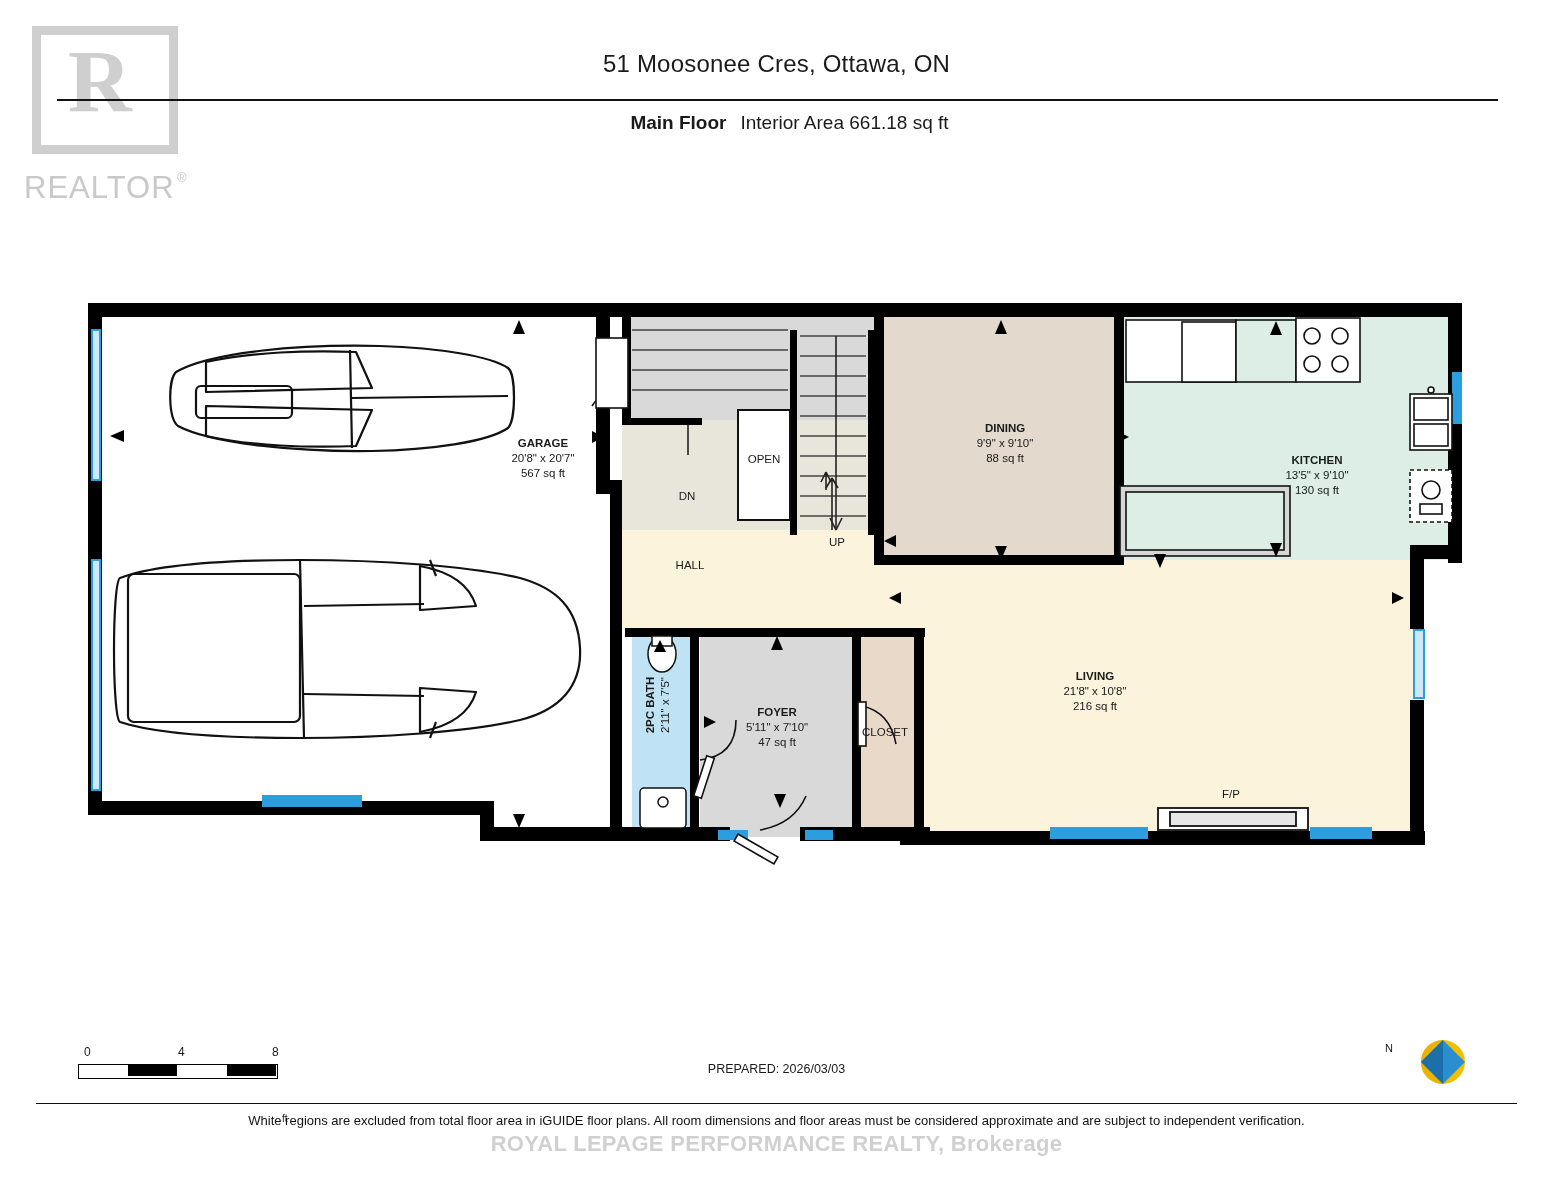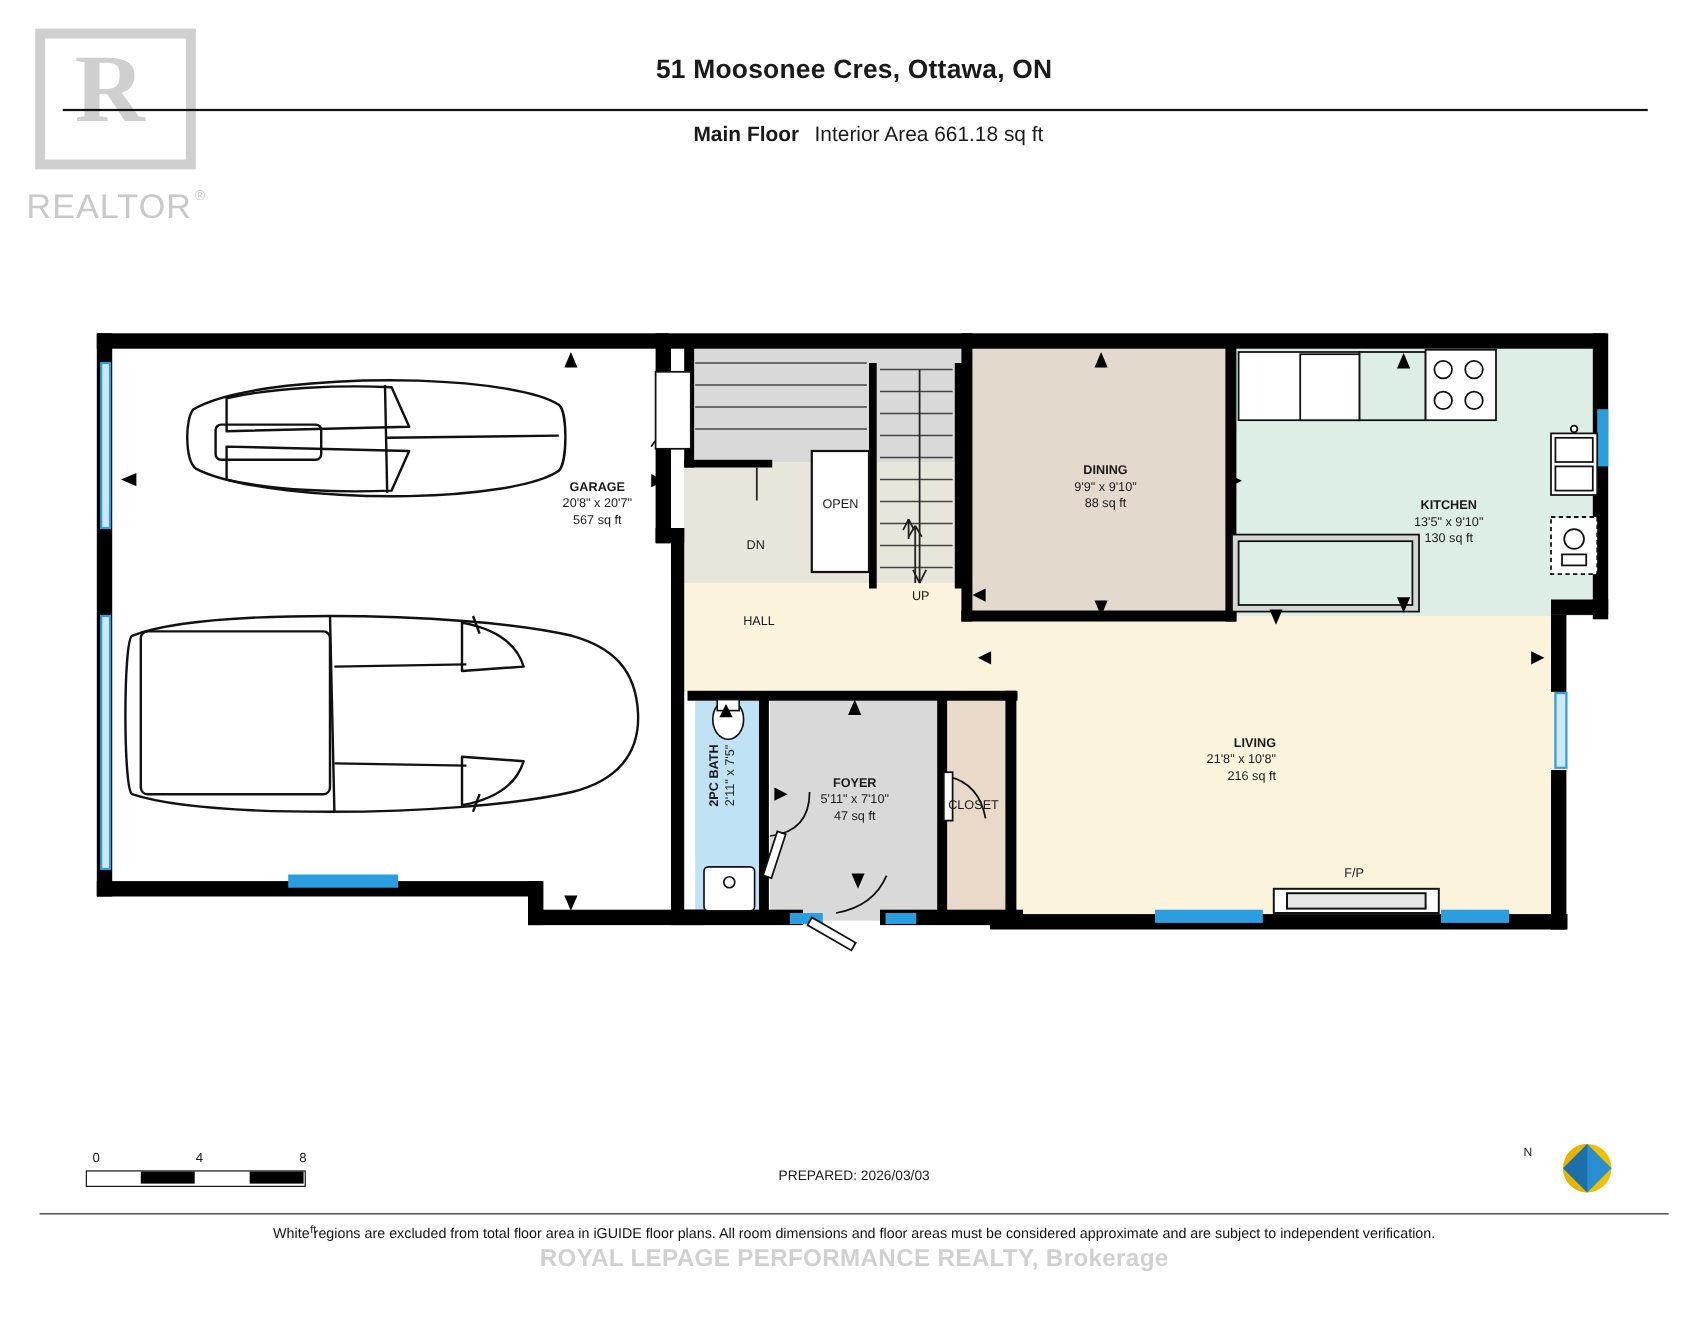--- a/index.html
+++ b/index.html
@@ -5,21 +5,21 @@
   html,body{margin:0;padding:0;background:#ffffff;}
   body{width:1553px;height:1200px;position:relative;font-family:"Liberation Sans",sans-serif;color:#1a1a1a;overflow:hidden;}
 
   
   .realtor-logo{position:absolute;left:10px;top:8px;width:190px;height:200px;}
   .realtor-logo .rbox{position:absolute;left:22px;top:18px;width:128px;height:110px;border:9px solid #cfcfcf;}
   .realtor-logo .rletter{position:absolute;left:58px;top:30px;font-family:"Liberation Serif",serif;font-size:88px;color:#cfcfcf;font-weight:bold;line-height:1;}
   .realtor-logo .rword{position:absolute;left:14px;top:162px;font-family:"Liberation Sans",sans-serif;font-size:31px;letter-spacing:1px;color:#c9c9c9;font-weight:400;}
   .realtor-logo .rreg{position:absolute;left:167px;top:162px;font-size:13px;color:#c9c9c9;}
 
-  .title{position:absolute;left:0;top:50px;width:1553px;text-align:center;font-size:24px;font-weight:bold;letter-spacing:.2px;}
+  .title{position:absolute;left:0;top:50px;width:1553px;text-align:center;font-size:24px;font-weight:normal;letter-spacing:.2px;}
   .title-rule{position:absolute;left:57px;top:99px;width:1441px;height:2px;background:#111;}
 
   .meta{position:absolute;left:13px;top:110px;width:1553px;text-align:center;font-size:19px;}
   .meta .row{display:block;line-height:26px;}
   .meta .lbl{font-weight:bold;margin-right:14px;}
 
   
   .plan{position:absolute;left:0;top:0;width:1553px;height:1200px;}
   .plan svg{position:absolute;left:0;top:0;}
 
@@ -256,21 +256,21 @@
     <span style="font-weight:normal">9'9" x 9'10"</span><br>
     <span style="font-weight:normal">88 sq ft</span>
   </div>
 
   <div class="lbl-text b" style="left:1252px;top:453px;width:130px;">
     <span>KITCHEN</span><br>
     <span style="font-weight:normal">13'5" x 9'10"</span><br>
     <span style="font-weight:normal">130 sq ft</span>
   </div>
 
-  <div class="lbl-text b" style="left:1030px;top:669px;width:130px;text-align:right;">
+  <div class="lbl-text b" style="left:1030px;top:669px;width:130px;">
     <span>LIVING</span><br>
     <span style="font-weight:normal">21'8" x 10'8"</span><br>
     <span style="font-weight:normal">216 sq ft</span>
   </div>
 
   <div class="lbl-text b" style="left:712px;top:705px;width:130px;">
     <span>FOYER</span><br>
     <span style="font-weight:normal">5'11" x 7'10"</span><br>
     <span style="font-weight:normal">47 sq ft</span>
   </div>

